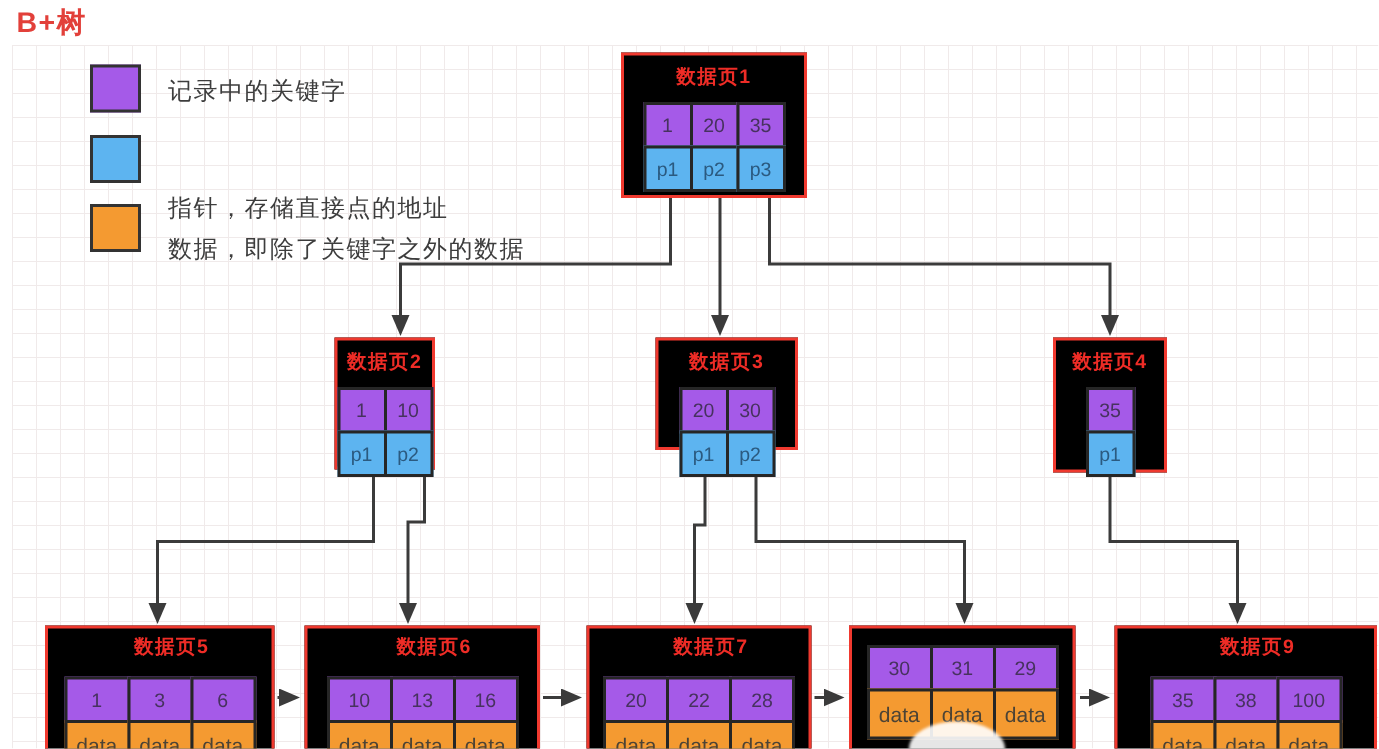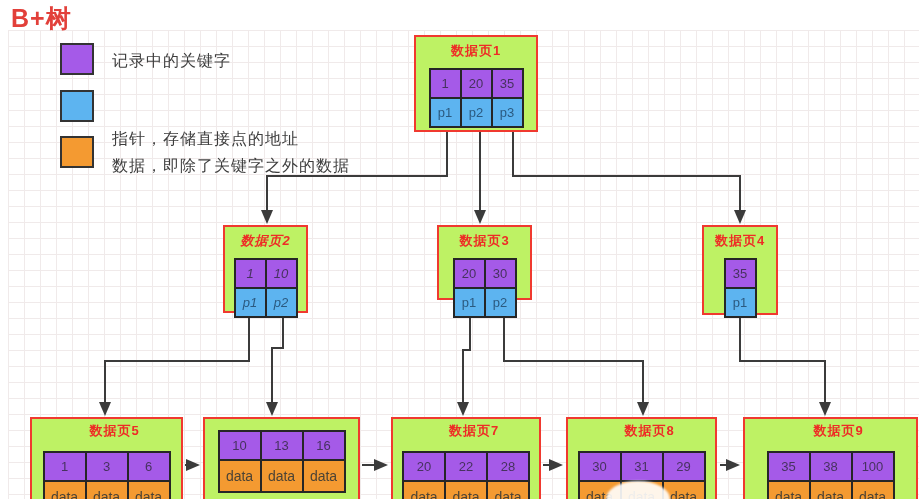--- a/index.html
+++ b/index.html
@@ -10,35 +10,35 @@
   }
   .grid-bg {
     position:absolute; left:8px; top:30px; right:0; bottom:0;
     background-image:
       linear-gradient(#f0eaea 1px, transparent 1px),
       linear-gradient(90deg, #f0eaea 1px, transparent 1px);
     background-size:16px 16px;
   }
   .page-title {
     position:absolute; left:11px; top:2px;
-    font-size:25px; font-weight:600; color:#e2403a; letter-spacing:1px;
+    font-size:19px; font-weight:600; color:#e2403a; letter-spacing:1px;
   }
   .legend-swatch {
     position:absolute; width:34px; height:32px;
     border:2px solid #333333; box-sizing:border-box;
   }
   .sw-key     { background:#a55ae8; }
   .sw-pointer { background:#5db4f0; }
   .sw-data    { background:#f49a31; }
   .legend-label {
     position:absolute; left:112px;
     font-size:16px; color:#3d3d3d; letter-spacing:1px;
   }
   .node {
-    position:absolute; background:#bef264;
+    position:absolute; background:#000000;
     border:2px solid #f0392f; box-sizing:border-box;
   }
   .node-title {
     color:#ee2c26; font-weight:bold; font-size:13px;
     text-align:center; margin-top:5px; letter-spacing:1px;
   }
   .cells { display:flex; flex-direction:column; align-items:center; margin-top:8px; }
   .leaf .node-title { margin-top:3px;margin-left:16px; }
   .leaf .cells { margin-top:11px; }
   .row { display:flex; }
@@ -103,21 +103,21 @@
       <div class="cell key">35</div>
     </div>
     <div class="row">
       <div class="cell ptr">p1</div>
       <div class="cell ptr">p2</div>
       <div class="cell ptr">p3</div>
     </div>
   </div>
 </div>
 
-<div class="node" style="left:223px; top:225px; width:85px; height:88px;font-style:italic;">
+<div class="node" style="left:223px; top:225px; width:67px; height:88px;">
   <div class="node-title">数据页2</div>
   <div class="cells">
     <div class="row">
       <div class="cell key">1</div>
       <div class="cell key">10</div>
     </div>
     <div class="row">
       <div class="cell ptr">p1</div>
       <div class="cell ptr">p2</div>
     </div>
@@ -160,20 +160,21 @@
     </div>
     <div class="row">
       <div class="cell data">data</div>
       <div class="cell data">data</div>
       <div class="cell data">data</div>
     </div>
   </div>
 </div>
 
 <div class="node leaf" style="left:203px; top:417px; width:157px; height:95px;">
+  <div class="node-title">数据页6</div>
   <div class="cells">
     <div class="row">
       <div class="cell key">10</div>
       <div class="cell key">13</div>
       <div class="cell key">16</div>
     </div>
     <div class="row">
       <div class="cell data">data</div>
       <div class="cell data">data</div>
       <div class="cell data">data</div>
@@ -191,21 +192,20 @@
     </div>
     <div class="row">
       <div class="cell data">data</div>
       <div class="cell data">data</div>
       <div class="cell data">data</div>
     </div>
   </div>
 </div>
 
 <div class="node leaf" style="left:566px; top:417px; width:151px; height:95px;">
-  <div class="node-title">数据页8</div>
   <div class="cells">
     <div class="row">
       <div class="cell key">30</div>
       <div class="cell key">31</div>
       <div class="cell key">29</div>
     </div>
     <div class="row">
       <div class="cell data">data</div>
       <div class="cell data">data</div>
       <div class="cell data">data</div>

